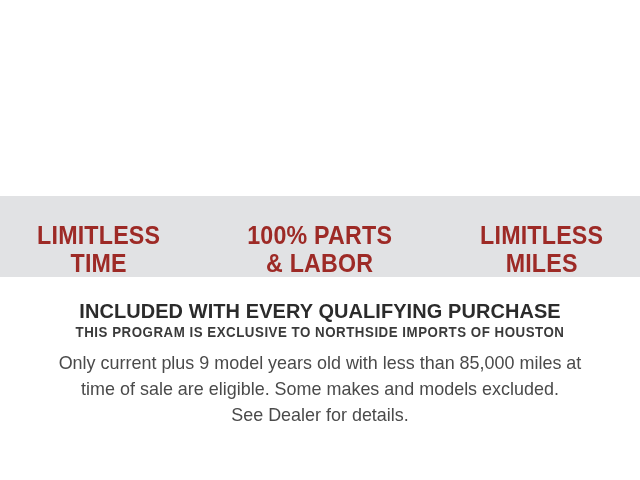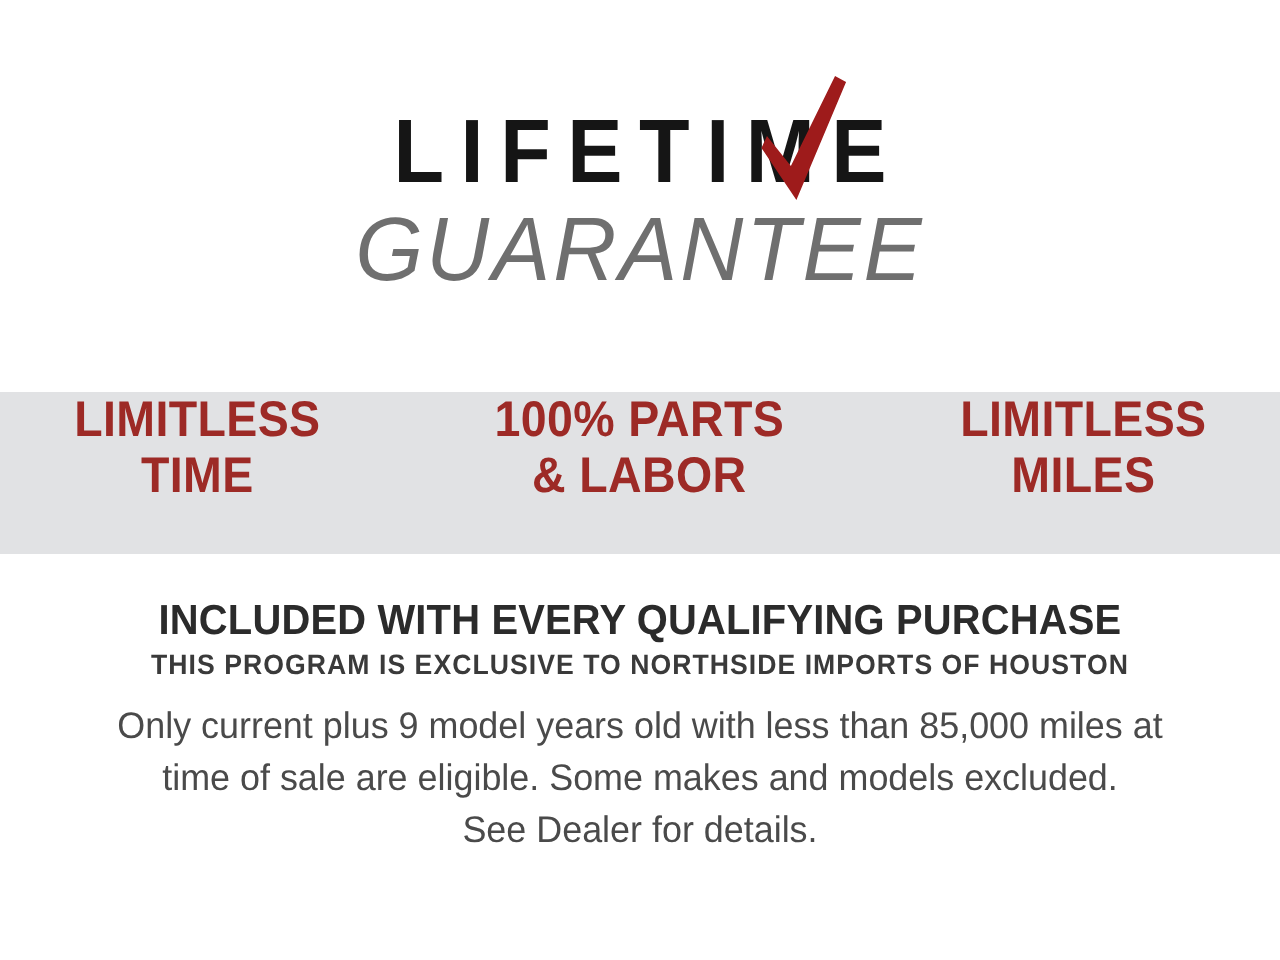--- a/index.html
+++ b/index.html
@@ -69,21 +69,21 @@
 
   
   .band {
     position: absolute;
     left: 0;
     top: 196px;
     width: 640px;
     height: 81px;
     background: #e1e2e4;
     display: flex;
-    align-items: flex-start;
+    align-items: flex-end;
     gap: 24px;
   }
 
   .band-col {
     flex: 1 1 0;
     text-align: center;
     color: #9d2a26;
     font-family: "Liberation Sans Narrow", "Liberation Sans", sans-serif;
     font-weight: 700;
     font-size: 25px;
@@ -138,29 +138,20 @@
     transform: scaleX(0.97);
     transform-origin: center;
   }
   .fineprint span { display: block; }
 </style>
 </head>
 <body>
 
 <div class="ad">
 
-  <div class="hero">
-    <div class="hero-lifetime">
-      <span>LIFETIME</span>
-      <svg class="checkmark" viewBox="0 0 52 66" xmlns="http://www.w3.org/2000/svg" aria-hidden="true">
-        <path d="M4 36 L7 30 L20 45 L44 0 L50 3 L23 62 Z" fill="#9e1b1b"></path>
-      </svg>
-    </div>
-    <div class="hero-guarantee">GUARANTEE</div>
-  </div>
 
   <div class="band">
     <div class="band-col">
       <span>LIMITLESS</span>
       <span class="l2">TIME</span>
     </div>
     <div class="band-col">
       <span>100% PARTS</span>
       <span class="l2">&amp; LABOR</span>
     </div>

